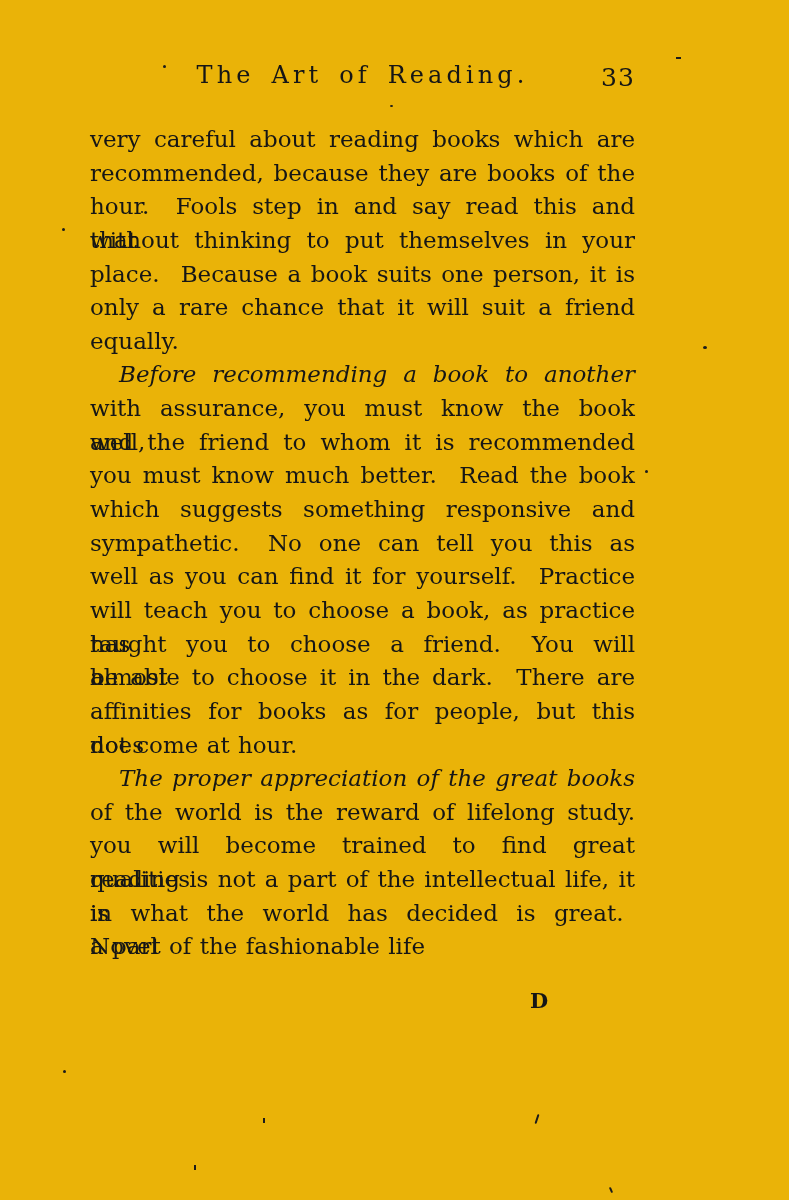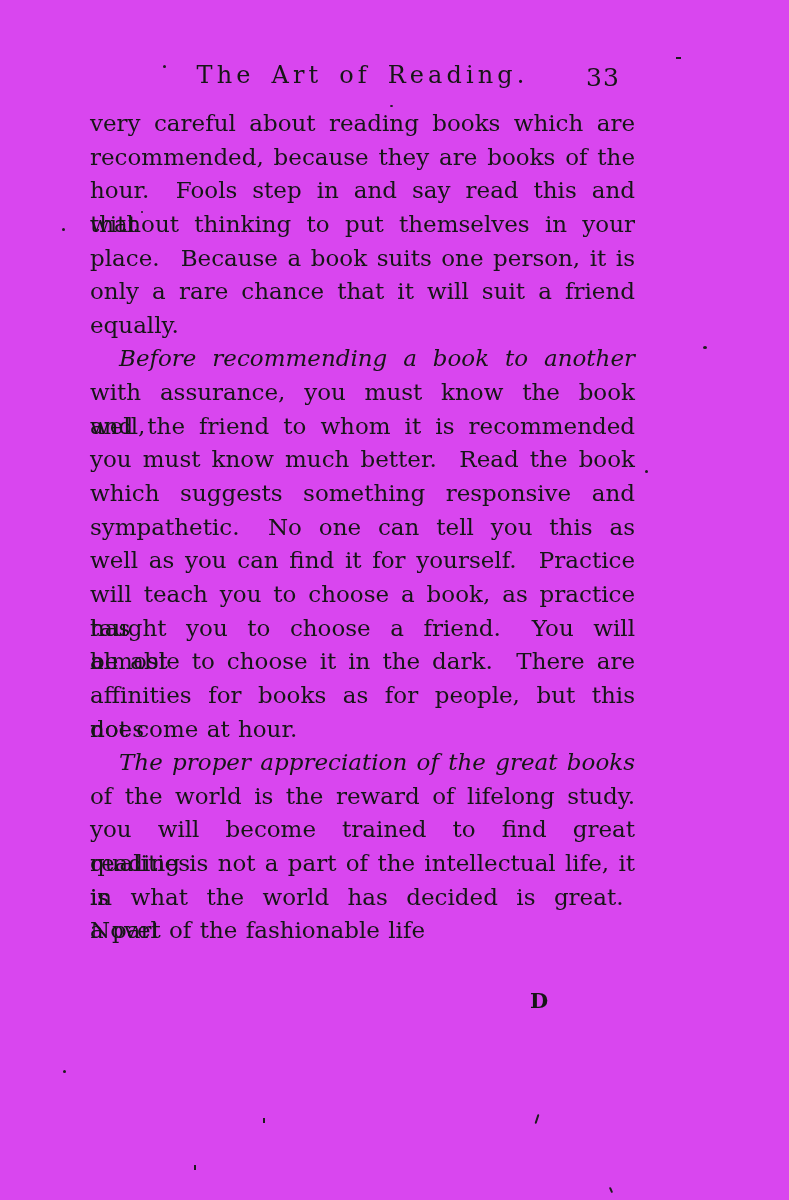--- a/index.html
+++ b/index.html
@@ -4,51 +4,51 @@
 <style>
   html, body {
     margin: 0;
     padding: 0;
     background: #e8e8e8;
   }
   .page {
     position: relative;
     width: 789px;
     height: 1200px;
-    background: #d946ef;
+    background: #eab308;
     overflow: hidden;
     font-family: "DejaVu Serif", "Liberation Serif", serif;
     color: #161616;
   }
   .running-head-row {
     position: absolute;
     left: 90px;
     top: 59px;
     width: 545px;
     text-align: center;
   }
   .running-head {
     font-size: 24px;
     line-height: 33px;
     letter-spacing: 0.17em;
     word-spacing: 0.22em;
     white-space: nowrap;
   }
   .page-number {
     position: absolute;
-    left: 586px;
+    left: 601px;
     top: 63px;
     font-size: 25px;
     line-height: 30px;
     letter-spacing: 1px;
   }
   .text-block {
     position: absolute;
     left: 90px;
-    top: 107px;
+    top: 123px;
     width: 545px;
     font-size: 23px;
   }
   .para { margin: 0; padding: 0; }
   .line {
     height: 33.65px;
     line-height: 33.65px;
     text-align: justify;
     text-align-last: justify;
     word-spacing: 1px;

